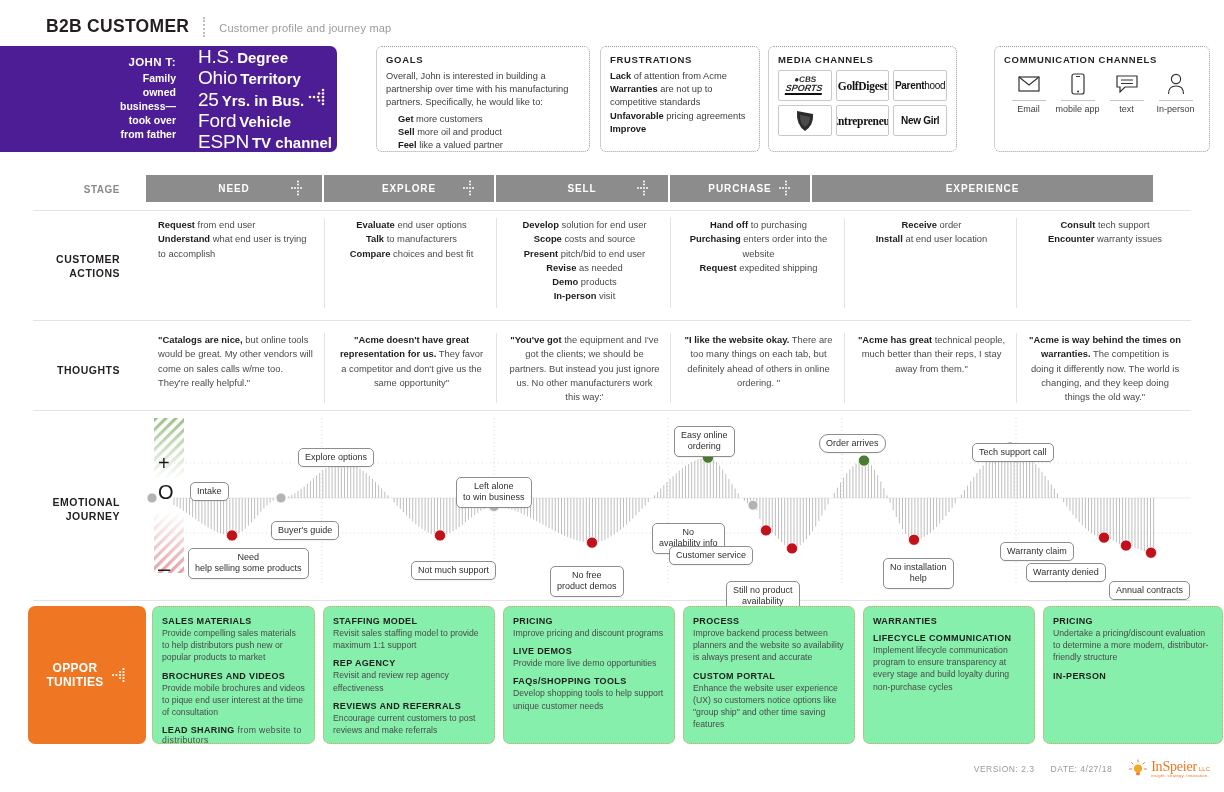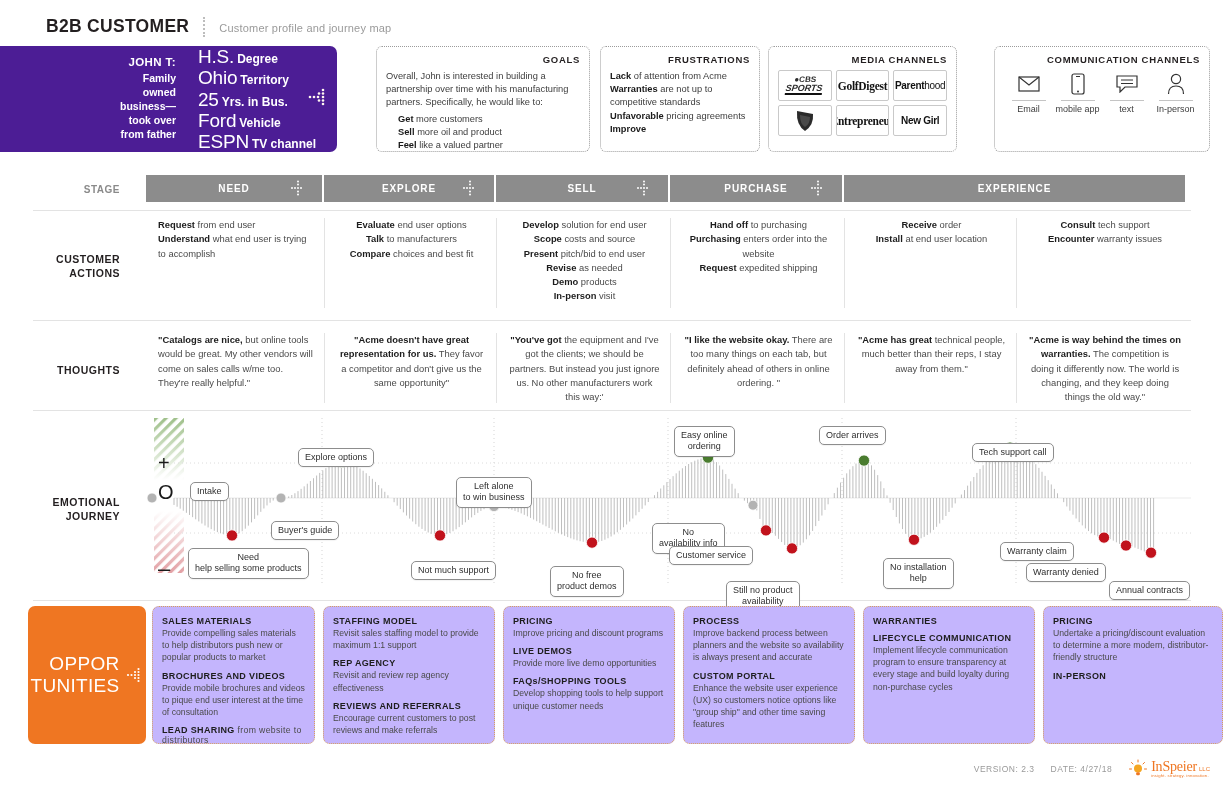--- a/index.html
+++ b/index.html
@@ -29,30 +29,30 @@
   .persona-id {
     flex: 1; display: flex; flex-direction: column; justify-content: center;
     align-items: flex-end; padding-right: 9px; text-align: right; color: #fff;
   }
   .persona-name { font-size: 11.5px; font-weight: bold; letter-spacing: .4px; margin-bottom: 4px; }
   .persona-desc { font-size: 10.5px; font-weight: bold; line-height: 1.32; }
   .persona-divider { border-left: 2px dotted rgba(255,255,255,.85); margin: 7px 0; }
   .persona-facts { width: 150px; flex: none; padding: 6px 0 6px 11px; display: flex; flex-direction: column; justify-content: center; }
   .fact { color: #fff; line-height: 1.0; margin: 1.2px 0; white-space: nowrap; }
   .fact b { font-size: 19px; font-weight: normal; letter-spacing: -.2px; }
-  .fact span { font-size: 12px; font-weight: bold; margin-left: 3px; }
+  .fact span { font-size: 15px; font-weight: bold; margin-left: 3px; }
   .dotcluster { position: absolute; right: 9px; top: 50%; transform: translateY(-50%); }
 
   
   .hcard {
     position: absolute; top: 46px; height: 106px;
     border: 1px dotted #9b9b9b; border-radius: 6px; background: #fff;
     padding: 7px 9px 6px;
   }
-  .hcard-title { text-align: right; font-size: 9.5px; font-weight: bold; letter-spacing: .7px; color: #231f20; margin-bottom: 5px; }
+  .hcard-title { text-align: left; font-size: 9.5px; font-weight: bold; letter-spacing: .7px; color: #231f20; margin-bottom: 5px; }
   .hcard-body { font-size: 9.3px; line-height: 1.42; color: #3d3d3d; }
   .hcard-body b { color: #1a1a1a; }
   .goal-li { margin-left: 12px; }
 
   #card-goals { left: 376px; width: 214px; }
   #card-frustrations { left: 600px; width: 160px; }
   #card-media { left: 768px; width: 189px; }
   #card-comm { left: 994px; width: 216px; }
 
   .logo-grid { display: grid; grid-template-columns: 1fr 1fr 1fr; gap: 4px; margin-top: 2px; }
@@ -109,24 +109,24 @@
     font-size: 9px; color: #2f2f2f; padding: 3px 6px; line-height: 1.25; text-align: center;
     white-space: nowrap; box-shadow: 0 1px 1px rgba(0,0,0,.05);
   }
 
   
   .opp-label {
     position: absolute; left: 28px; top: 606px; width: 118px; height: 138px;
     background: #ef7622; border-radius: 7px; color: #fff;
     display: flex; align-items: center; justify-content: center; gap: 6px;
   }
-  .opp-label-txt { font-size: 19px; font-weight: normal; line-height: 1.18; text-align: right; letter-spacing: .3px; }
+  .opp-label-txt { font-size: 12px; font-weight: bold; line-height: 1.18; text-align: center; letter-spacing: .3px; }
   .oppgrid { position: absolute; left: 152px; top: 606px; display: flex; gap: 8px; }
   .oppcard {
-    border: 1px dotted #d9a05b; border-radius: 7px; background: #c4b5fd; padding: 9px 9px 8px; height: 138px;
+    border: 1px dotted #d9a05b; border-radius: 7px; background: #86efac; padding: 9px 9px 8px; height: 138px;
   }
   .opp-h { font-size: 9px; font-weight: bold; letter-spacing: .35px; color: #1d1d1d; margin-top: 7px; }
   .opp-h:first-child { margin-top: 0; }
   .opp-p { font-size: 8.7px; line-height: 1.4; color: #4a4a4a; margin-top: 1px; }
 
   
   .footer { position: absolute; right: 14px; bottom: 13px; display: flex; align-items: center; gap: 16px; }
   .foot-txt { font-size: 8.5px; color: #9a9a9a; letter-spacing: .5px; }
   .logo-wrap { display: flex; align-items: center; gap: 3px; }
   .logo-name { font-family: "Liberation Serif", serif; font-size: 14px; color: #ef7622; letter-spacing: -.2px; }
@@ -344,21 +344,21 @@
               <circle cx="8" cy="4.5" r="1"></circle>
               <circle cx="2" cy="8" r="1"></circle>
               <circle cx="5" cy="8" r="1"></circle>
               <circle cx="8" cy="8" r="1"></circle>
               <circle cx="11" cy="8" r="1"></circle>
               <circle cx="8" cy="11.5" r="1"></circle>
               <circle cx="8" cy="14.5" r="1"></circle>
             </g>
           </svg></span>
       </div>
-      <div class="stage" style="width: 172px;">
+      <div class="stage" style="width: 140px;">
         <span>PURCHASE</span>
         <span class="arrow"><svg width="16" height="16" viewBox="0 0 16 16">
             <g fill="#fff">
               <circle cx="8" cy="1.5" r="1"></circle>
               <circle cx="8" cy="4.5" r="1"></circle>
               <circle cx="2" cy="8" r="1"></circle>
               <circle cx="5" cy="8" r="1"></circle>
               <circle cx="8" cy="8" r="1"></circle>
               <circle cx="11" cy="8" r="1"></circle>
               <circle cx="8" cy="11.5" r="1"></circle>
@@ -794,21 +794,21 @@
         <div class="jlabel" style="left: 42px; top: 130px;">Need<br>help selling some products</div>
         <div class="jlabel" style="left: 125px; top: 103px;">Buyer's guide</div>
         <div class="jlabel" style="left: 152px; top: 30px;">Explore options</div>
         <div class="jlabel" style="left: 265px; top: 143px;">Not much support</div>
         <div class="jlabel" style="left: 310px; top: 59px;">Left alone<br>to win business</div>
         <div class="jlabel" style="left: 404px; top: 148px;">No free<br>product demos</div>
         <div class="jlabel" style="left: 528px; top: 8px;">Easy online<br>ordering</div>
         <div class="jlabel" style="left: 506px; top: 105px;">No<br>availability info</div>
         <div class="jlabel" style="left: 523px; top: 128px;">Customer service</div>
         <div class="jlabel" style="left: 580px; top: 163px;">Still no product<br>availability</div>
-        <div class="jlabel" style="left: 673px; top: 8px;">Order arrives</div>
+        <div class="jlabel" style="left: 673px; top: 16px; border-radius: 9px;">Order arrives</div>
         <div class="jlabel" style="left: 737px; top: 140px;">No installation<br>help</div>
         <div class="jlabel" style="left: 826px; top: 25px;">Tech support call</div>
         <div class="jlabel" style="left: 854px; top: 124px;">Warranty claim</div>
         <div class="jlabel" style="left: 880px; top: 145px;">Warranty denied</div>
         <div class="jlabel" style="left: 963px; top: 163px;">Annual contracts</div>
       </div>
   </div>
 
   <div class="opp-label">
     <div class="opp-label-txt">OPPOR<br>TUNITIES</div>

